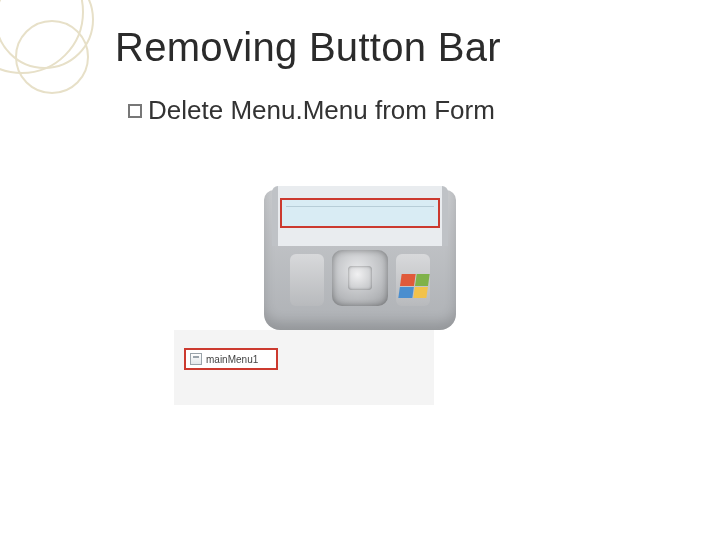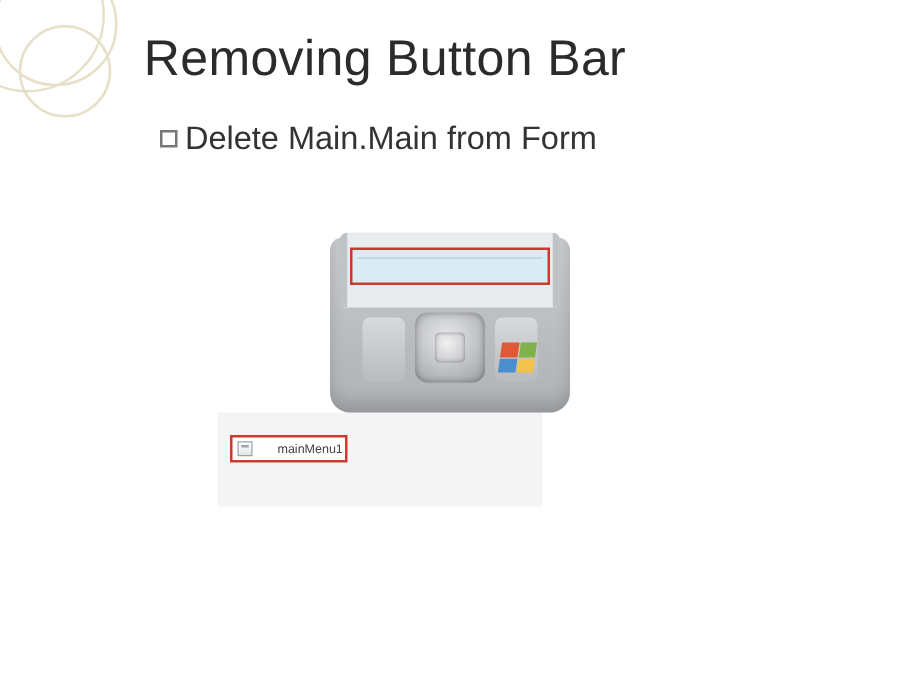--- a/index.html
+++ b/index.html
@@ -180,21 +180,21 @@
     width: 94px;
     height: 22px;
     border: 2px solid #cc3a2f;
     background: #ffffff;
     box-sizing: border-box;
     display: flex;
     align-items: center;
     padding-left: 4px;
     font-size: 10px;
     color: #444;
-    gap:20px;
+    gap:4px;
   }
   .tray-icon {
     width: 12px;
     height: 12px;
     background: linear-gradient(#fff,#e3e7ea);
     border: 1px solid #9aa3aa;
     box-sizing: border-box;
     position: relative;
   }
   .tray-icon::before{
@@ -210,21 +210,21 @@
 <body>
 
 <div class="ring r1"></div>
 <div class="ring r2"></div>
 <div class="ring r3"></div>
 
 <div class="slide-title">Removing Button Bar</div>
 
 <div class="body-line">
   <span class="bullet"></span>
-  <span>Delete Main.Main from Form</span>
+  <span>Delete Menu.Menu from Form</span>
 </div>
 
 <div class="phone-area">
 
   <div class="canvas-bg"></div>
 
   <div class="phone-body"></div>
 
   <div class="screen-bezel"></div>
 

